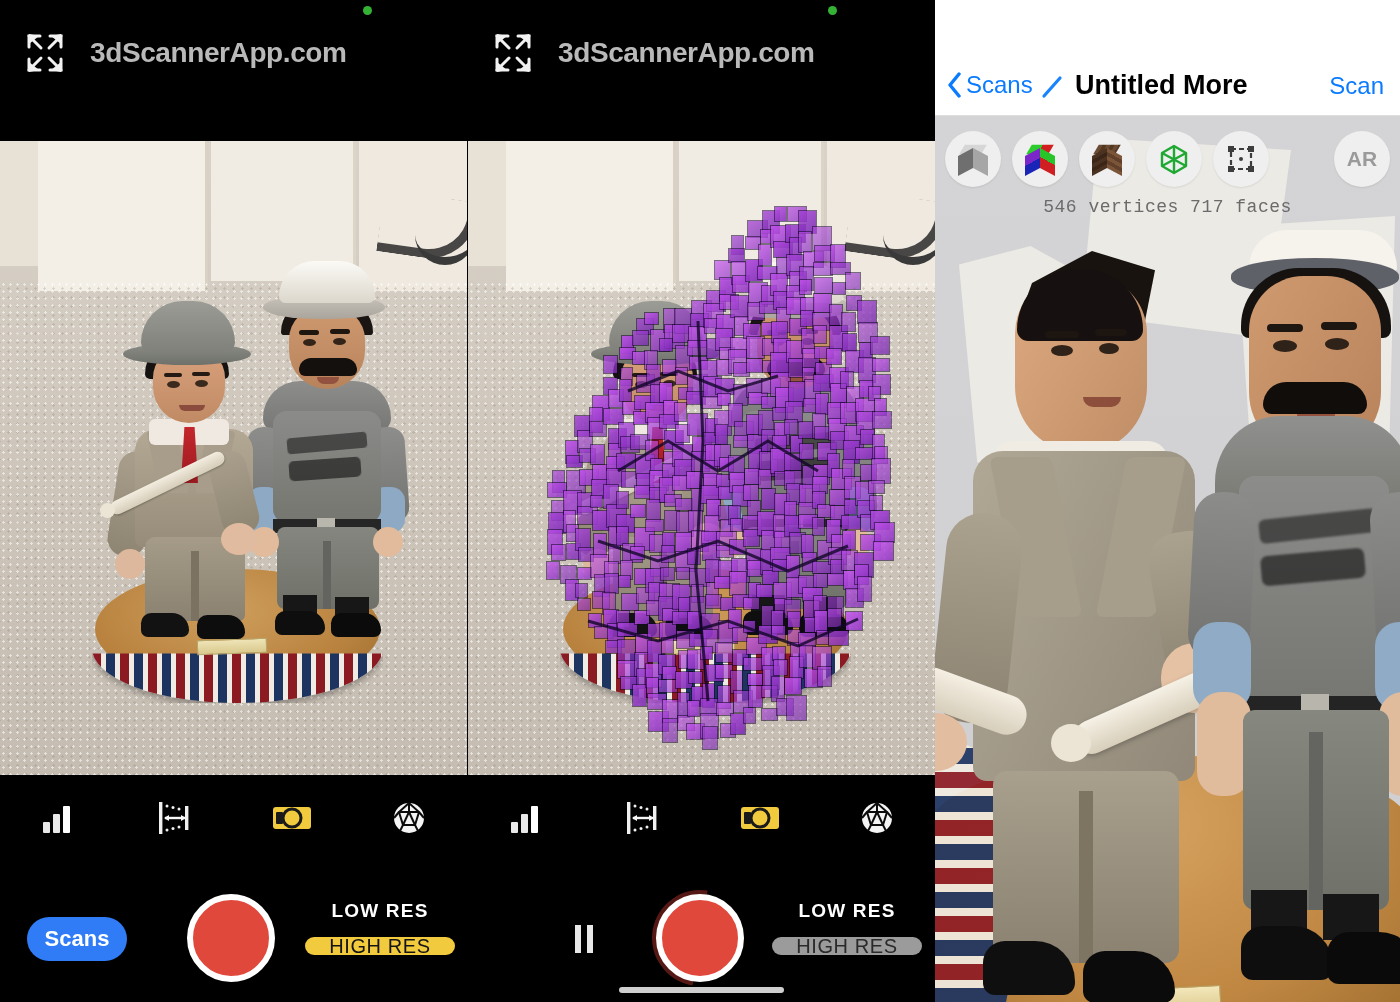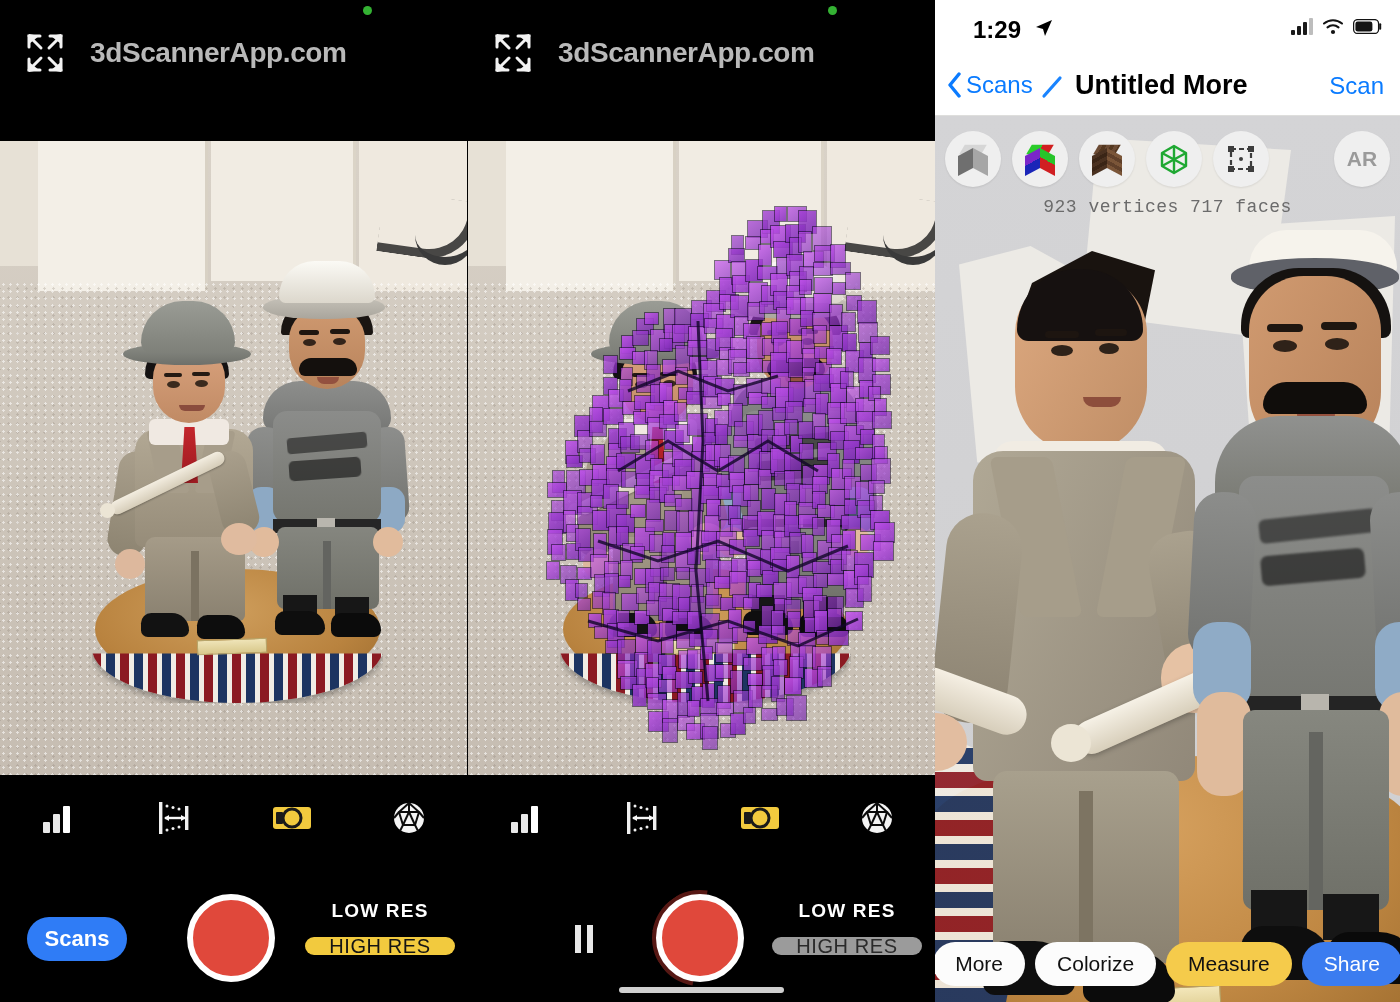--- a/index.html
+++ b/index.html
@@ -1124,46 +1124,20 @@
     </div>
     <div class="res-group g2">
       <div class="res-low">LOW  RES</div>
       <div class="res-high off">HIGH RES</div>
     </div>
     <div class="home-bar"></div>
   </div>
 
   <div class="phone">
 
-    <div class="statusbar">
-      <div class="sb-time">1:29</div>
-      <svg class="sb-loc" viewBox="0 0 18 18">
-        <polygon points="17,1 1,8 8,10 10,17" fill="#000"></polygon>
-      </svg>
-      <div class="sb-right">
-        <div class="bars">
-          <i style="height:5px"></i>
-            <i style="height:9px"></i>
-            <i style="height:13px"></i>
-            <i class="off" style="height:17px"></i>
-        </div>
-        <svg width="22" height="17" viewBox="0 0 22 17">
-          <g fill="none" stroke="#131313" stroke-width="2.1" stroke-linecap="round">
-            <path d="M2 5.5 A14 14 0 0 1 20 5.5"></path>
-            <path d="M5.5 9.3 A9 9 0 0 1 16.5 9.3"></path>
-          </g>
-          <circle cx="11" cy="14" r="2.1" fill="#131313"></circle>
-        </svg>
-        <svg width="29" height="15" viewBox="0 0 29 15">
-          <rect x="0.6" y="0.6" width="25" height="13.8" rx="4" fill="none" stroke="#131313" stroke-width="1.3"></rect>
-          <rect x="2.4" y="2.4" width="17" height="10.2" rx="2.3" fill="#131313"></rect>
-          <path d="M27.2 5.2 v4.6" stroke="#131313" stroke-width="2" stroke-linecap="round"></path>
-        </svg>
-      </div>
-    </div>
 
     <div class="navbar">
       <div class="nav-back">
         <svg width="15" height="26" viewBox="0 0 15 26">
           <path d="M12 2 L3 13 L12 24" fill="none" stroke="#0a7bff" stroke-width="3.4" stroke-linecap="round" stroke-linejoin="round"></path>
         </svg>
         <span>Scans</span>
       </div>
       <svg class="edit-ico" viewBox="0 0 24 24">
         <path d="M20 3 L4 21" stroke="#1a84ff" stroke-width="3.2" stroke-linecap="round"></path>
@@ -1317,23 +1291,17 @@
                 <rect x="23" y="3" width="6" height="6"></rect>
               <rect x="3" y="23" width="6" height="6"></rect>
                 <rect x="23" y="23" width="6" height="6"></rect>
             </g>
             <circle cx="16" cy="16" r="2" fill="#3d3d3d"></circle>
           </svg>
         </div>
         <div class="pill-btn ar">AR</div>
       </div>
 
-      <div class="meshstats">923 vertices   717 faces</div>
-
-      <div class="bottom-actions">
-        <div class="act white">More</div>
-        <div class="act white">Colorize</div>
-        <div class="act yellow">Measure</div>
-        <div class="act blue">Share</div>
-      </div>
+      <div class="meshstats">546 vertices   717 faces</div>
+
     </div>
   </div>
 </div>
 
 </body></html>

